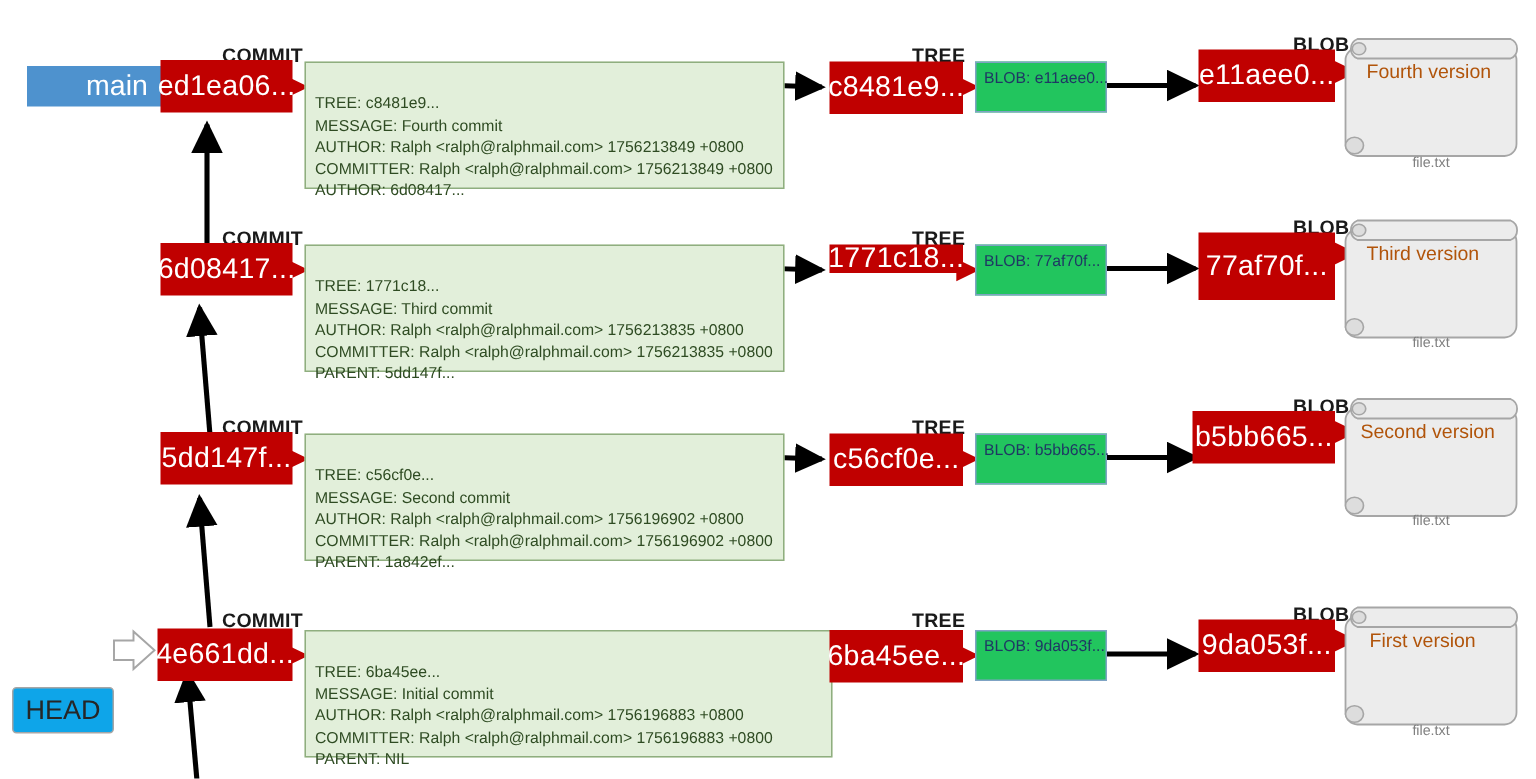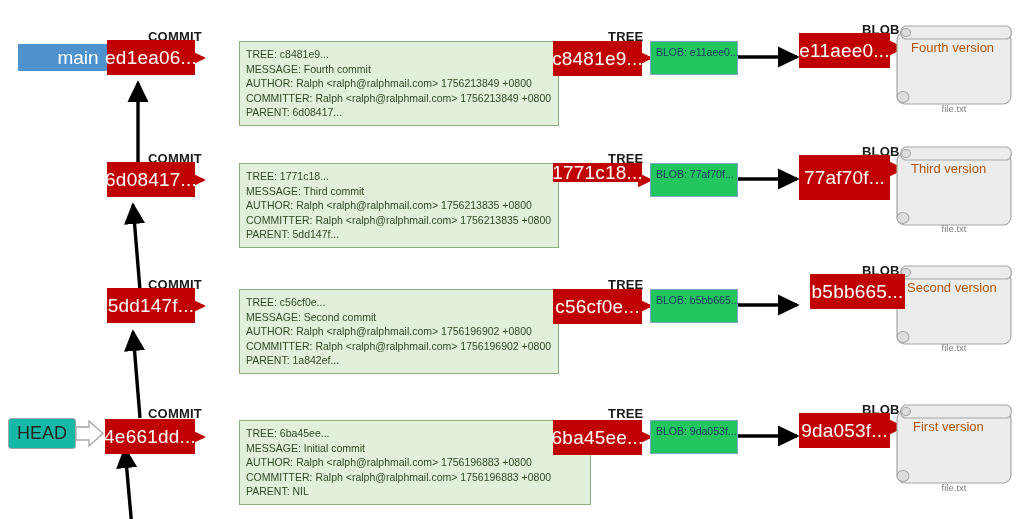--- a/index.html
+++ b/index.html
@@ -42,26 +42,25 @@
     letter-spacing: 0.2px;
   }
   .hash-box.tree-box { font-size: 19px; }
   .hash-box.blob-box { font-size: 19px; }
   
   .commit-detail {
     position: absolute;
     background: #E2EFDA;
     border: 1px solid #8FAE7F;
     box-sizing: border-box;
-    padding: 5px 0 0 6px;
+    padding: 20px 0 0 6px;
     color: #2E4B22;
     font-size: 10.5px;
     line-height: 14.6px;
     white-space: nowrap;
-    margin-left: 36px;
   }
   .commit-detail div { white-space: nowrap; }
   
   .blob-ref {
     position: absolute;
     background: #22c55e;
     border: 1px solid #7FA3C4;
     box-sizing: border-box;
     color: #1F3864;
     font-size: 10.5px;
@@ -88,30 +87,31 @@
     color: #ffffff;
     display: flex;
     align-items: center;
     justify-content: center;
     font-size: 19px;
     white-space: nowrap;
   }
   
   .head-badge {
     position: absolute;
-    background: #14b8a6;
+    background: #0ea5e9;
     border: 1px solid #A6A6A6;
     border-radius: 3px;
     color: #262626;
     display: flex;
     align-items: center;
     justify-content: center;
     font-size: 18px;
     box-sizing: border-box;
     white-space: nowrap;
+    margin-top: 40px;
   }
   svg.overlay {
     position: absolute;
     left: 0; top: 0;
     width: 1024px;
     height: 519px;
     pointer-events: none;
   }
 </style>
 </head>
@@ -215,21 +215,21 @@
 
   <div class="head-badge" style="left:8px; top:418px; width:68px; height:31px;">HEAD</div>
 
   <div class="node-label" style="left:148px; top:29px;">COMMIT</div>
   <div class="hash-box" style="left:107px; top:40px; width:88px; height:35px;">ed1ea06...</div>
   <div class="commit-detail" style="left:203px; top:41px; width:320px; height:85px;">
     <div>TREE: c8481e9...</div>
     <div>MESSAGE: Fourth commit</div>
     <div>AUTHOR: Ralph &lt;ralph@ralphmail.com&gt; 1756213849 +0800</div>
     <div>COMMITTER: Ralph &lt;ralph@ralphmail.com&gt; 1756213849 +0800</div>
-    <div>PARENT: 6d08417...</div>
+    <div>AUTHOR: 6d08417...</div>
   </div>
   <div class="node-label" style="left:608px; top:29px;">TREE</div>
   <div class="hash-box tree-box" style="left:553px; top:41px; width:89px; height:35px;">c8481e9...</div>
   <div class="blob-ref" style="left:650px; top:41px; width:88px; height:34px;">BLOB: e11aee0...</div>
   <div class="node-label" style="left:862px; top:22px;">BLOB</div>
   <div class="hash-box blob-box" style="left:799px; top:33px; width:91px; height:35px;">e11aee0...</div>
   <div class="scroll-text" style="left:911px; top:40px;">Fourth version</div>
   <div class="scroll-caption" style="left:897px; top:103px; width:114px;">file.txt</div>
 
   <div class="node-label" style="left:148px; top:151px;">COMMIT</div>
@@ -255,21 +255,21 @@
     <div>TREE: c56cf0e...</div>
     <div>MESSAGE: Second commit</div>
     <div>AUTHOR: Ralph &lt;ralph@ralphmail.com&gt; 1756196902 +0800</div>
     <div>COMMITTER: Ralph &lt;ralph@ralphmail.com&gt; 1756196902 +0800</div>
     <div>PARENT: 1a842ef...</div>
   </div>
   <div class="node-label" style="left:608px; top:277px;">TREE</div>
   <div class="hash-box tree-box" style="left:553px; top:289px; width:89px; height:35px;">c56cf0e...</div>
   <div class="blob-ref" style="left:650px; top:289px; width:88px; height:34px;">BLOB: b5bb665...</div>
   <div class="node-label" style="left:862px; top:263px;">BLOB</div>
-  <div class="hash-box blob-box" style="left:795px; top:274px; width:95px; height:35px;margin-left:15px;">b5bb665...</div>
+  <div class="hash-box blob-box" style="left:795px; top:274px; width:95px; height:35px;">b5bb665...</div>
   <div class="scroll-text" style="left:907px; top:280px;">Second version</div>
   <div class="scroll-caption" style="left:897px; top:342px; width:114px;">file.txt</div>
 
   <div class="node-label" style="left:148px; top:406px;">COMMIT</div>
   <div class="hash-box" style="left:105px; top:419px; width:90px; height:35px;">4e661dd...</div>
   <div class="commit-detail" style="left:203px; top:420px; width:352px; height:85px;">
     <div>TREE: 6ba45ee...</div>
     <div>MESSAGE: Initial commit</div>
     <div>AUTHOR: Ralph &lt;ralph@ralphmail.com&gt; 1756196883 +0800</div>
     <div>COMMITTER: Ralph &lt;ralph@ralphmail.com&gt; 1756196883 +0800</div>

